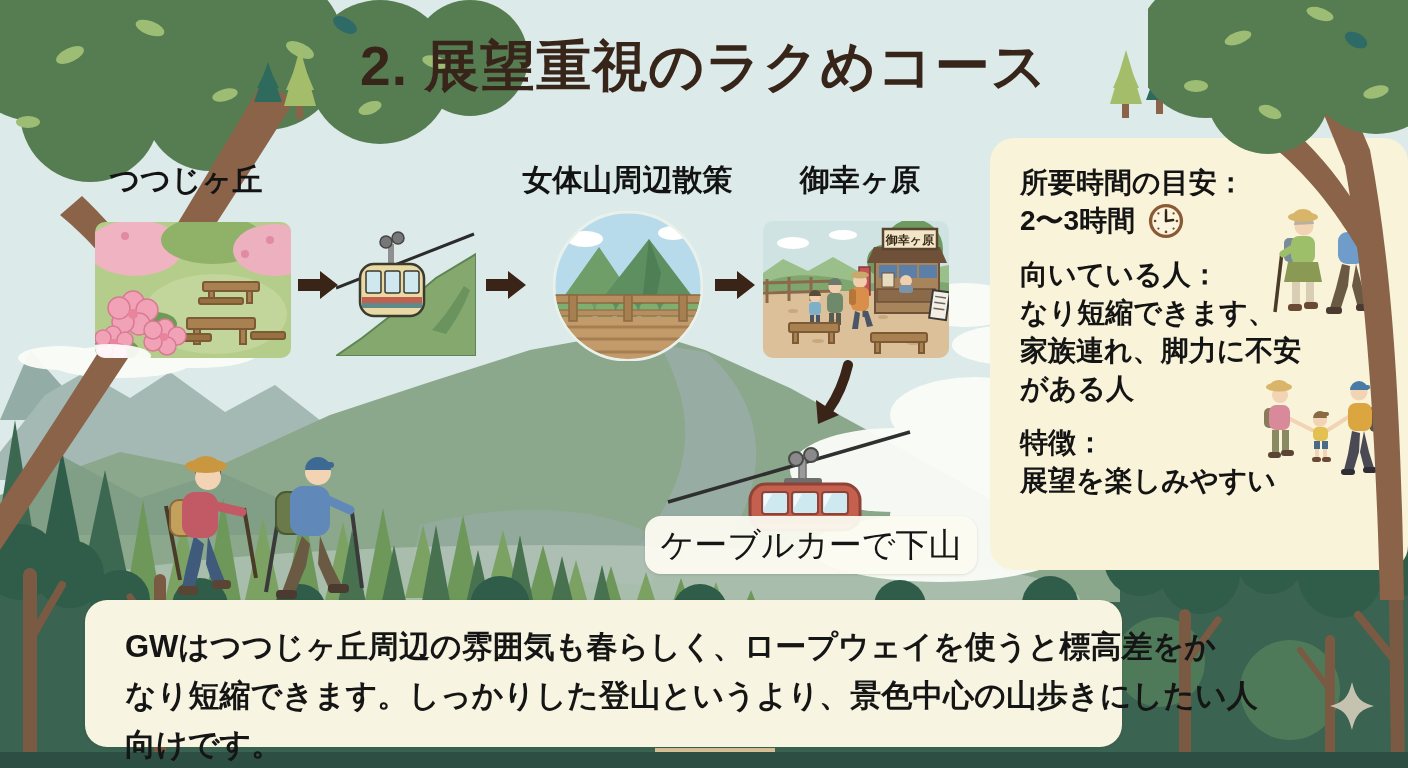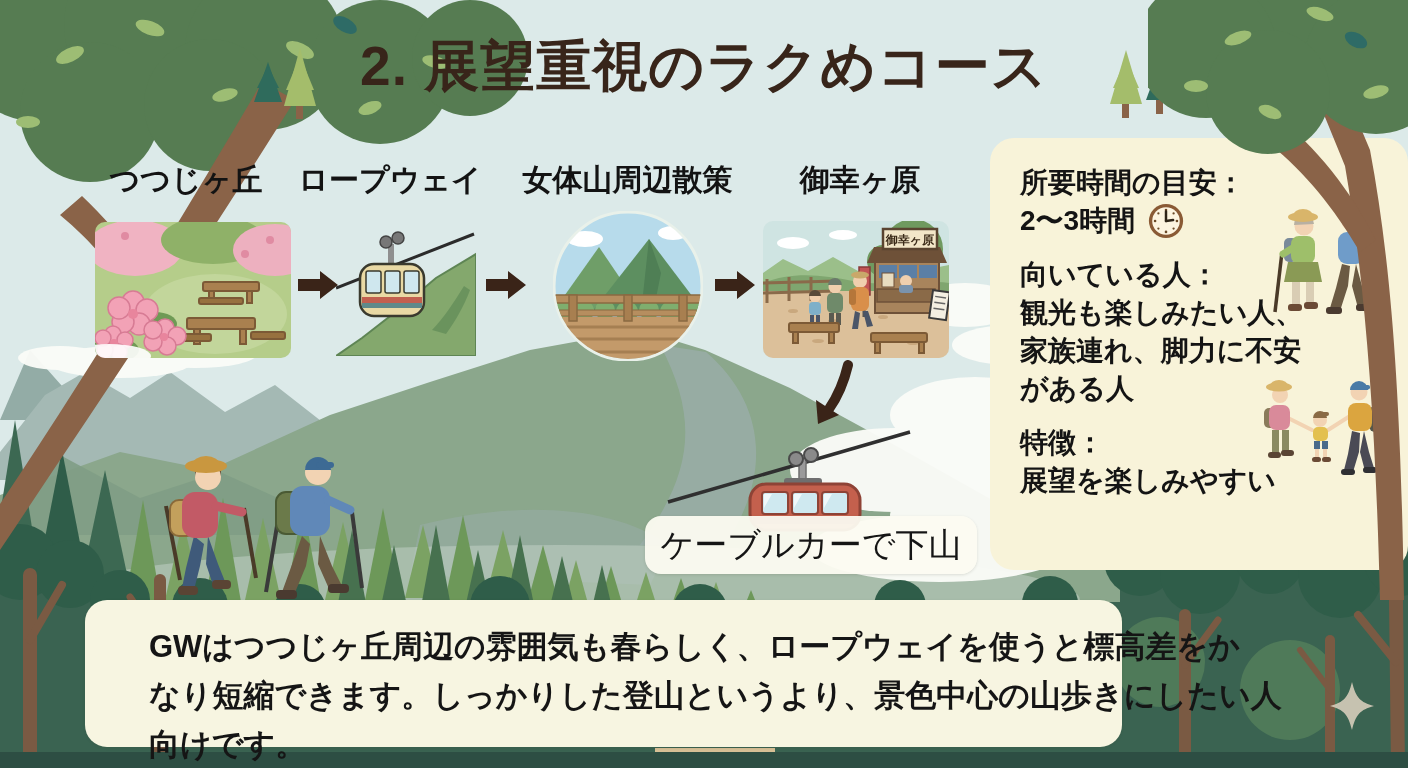--- a/index.html
+++ b/index.html
@@ -20,21 +20,21 @@
     background:rgba(252,251,241,.95);display:flex;align-items:center;justify-content:center;
     font-size:33px;font-weight:400;color:#151515;z-index:3;box-shadow:0 1px 3px rgba(60,60,40,.15);white-space:nowrap;}
   
   #info-panel{left:990px;top:138px;width:418px;height:432px;background:#f8f3d9;
     border-radius:24px;z-index:2;padding:26px 17px 0 30px;box-sizing:border-box;}
   .p-line{font-size:28px;font-weight:800;color:#141414;line-height:38px;white-space:nowrap;}
   .p-gap{height:16px;}
   .dur-row{display:flex;align-items:center;gap:12px;}
   
   #footer-note{left:85px;top:600px;width:1037px;height:147px;background:#f7f5e1;border-radius:22px;
-    z-index:3;padding:22px 0 0 64px;box-sizing:border-box;box-shadow:0 1px 3px rgba(60,60,40,.12);}
+    z-index:3;padding:22px 0 0 40px;box-sizing:border-box;box-shadow:0 1px 3px rgba(60,60,40,.12);}
   .f-line{font-size:31px;font-weight:800;color:#151515;line-height:49px;white-space:nowrap;}
   #fg-tree{left:1148px;top:0;z-index:4;}
 </style>
 </head>
 <body>
 
 <div id="stage">
 
   <svg class="abs" width="1408" height="768" viewBox="0 0 1408 768" style="left:0;top:0;z-index:0">
     <rect x="0" y="0" width="1408" height="768" fill="#dceae9"></rect>
@@ -211,21 +211,20 @@
         <rect x="156" y="14" width="18" height="6" rx="3" fill="#3d6a94"></rect>
       <line x1="168" y1="52" x2="190" y2="62" stroke="#6088b8" stroke-width="9" stroke-linecap="round"></line>
     </g>
   </svg>
 
   <div id="title-row" class="abs">
     <span id="title-text">2. 展望重視のラクめコース</span>
   </div>
 
   <div class="abs step-label" style="left:81px;width:210px;">つつじヶ丘</div>
-  <div class="abs step-label" style="left:285px;width:210px;">ロープウェイ</div>
   <div class="abs step-label" style="left:500px;width:255px;">女体山周辺散策</div>
   <div class="abs step-label" style="left:755px;width:210px;">御幸ヶ原</div>
 
   <svg class="abs illus" style="left:95px;top:222px;" width="196" height="136" viewBox="0 0 196 136">
     <defs>
         <clipPath id="azClip">
           <rect x="0" y="0" width="196" height="136" rx="10"></rect>
         </clipPath>
       </defs>
     <g clip-path="url(#azClip)">
@@ -468,21 +467,21 @@
             <circle cx="28" cy="12" r="1.2"></circle>
             <circle cx="12" cy="28" r="1.2"></circle>
             <circle cx="28" cy="28" r="1.2"></circle>
         </g>
         <line x1="20" y1="20" x2="20" y2="10" stroke="#2f2418" stroke-width="2.6" stroke-linecap="round"></line>
         <line x1="20" y1="20" x2="27.5" y2="19" stroke="#2f2418" stroke-width="2.6" stroke-linecap="round"></line>
       </svg>
     </div>
     <div class="p-gap"></div>
     <div class="p-line">向いている人：</div>
-    <div class="p-line">観光も楽しみたい人、</div>
+    <div class="p-line">なり短縮できます、</div>
     <div class="p-line">家族連れ、脚力に不安</div>
     <div class="p-line">がある人</div>
     <div class="p-gap"></div>
     <div class="p-line">特徴：</div>
     <div class="p-line">展望を楽しみやすい</div>
 
     <svg class="abs" style="left:282px;top:62px;" width="120" height="150" viewBox="0 0 120 150">
       <line x1="10" y1="52" x2="3" y2="112" stroke="#4a3a28" stroke-width="3.5"></line>
       <rect x="12" y="38" width="13" height="24" rx="5" fill="#7a8a9a"></rect>
       <rect x="19" y="36" width="24" height="28" rx="8" fill="#9ebf6a"></rect>

